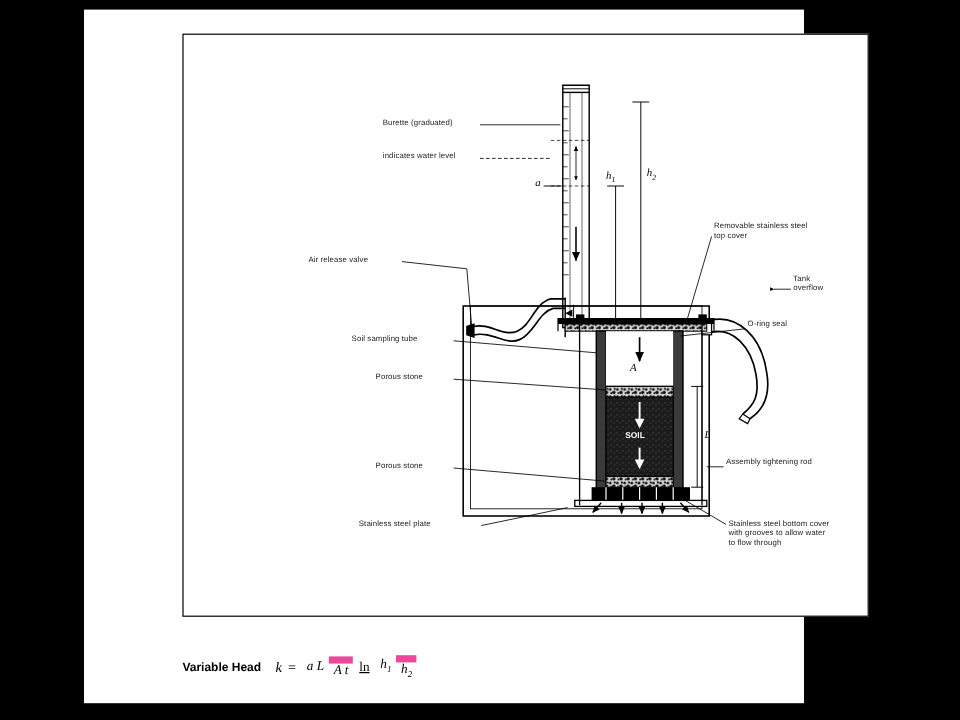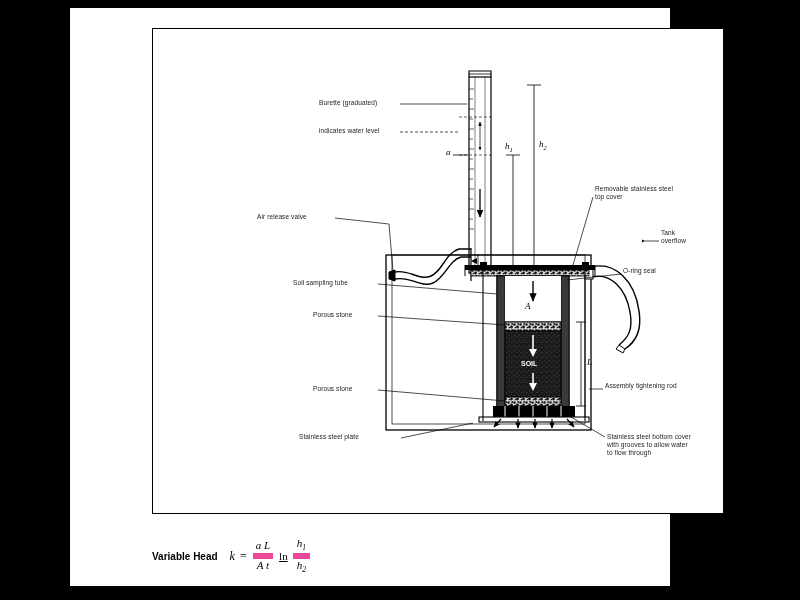--- a/index.html
+++ b/index.html
@@ -95,21 +95,21 @@
     display: flex;
     align-items: center;
     gap: 5px;
     font-family: "Liberation Serif", serif;
     font-size: 12px;
     font-style: italic;
     color: #000;
   }
   .frac {
     display: inline-flex;
-    flex-direction: column;
+    flex-direction: row;
     align-items: center;
     vertical-align: middle;
     line-height: 1.05;
     text-align: center;
   }
   .frac .num {
     padding: 0 4px 1px 4px;
     font-size: 11px;
   }
   .frac .den {

